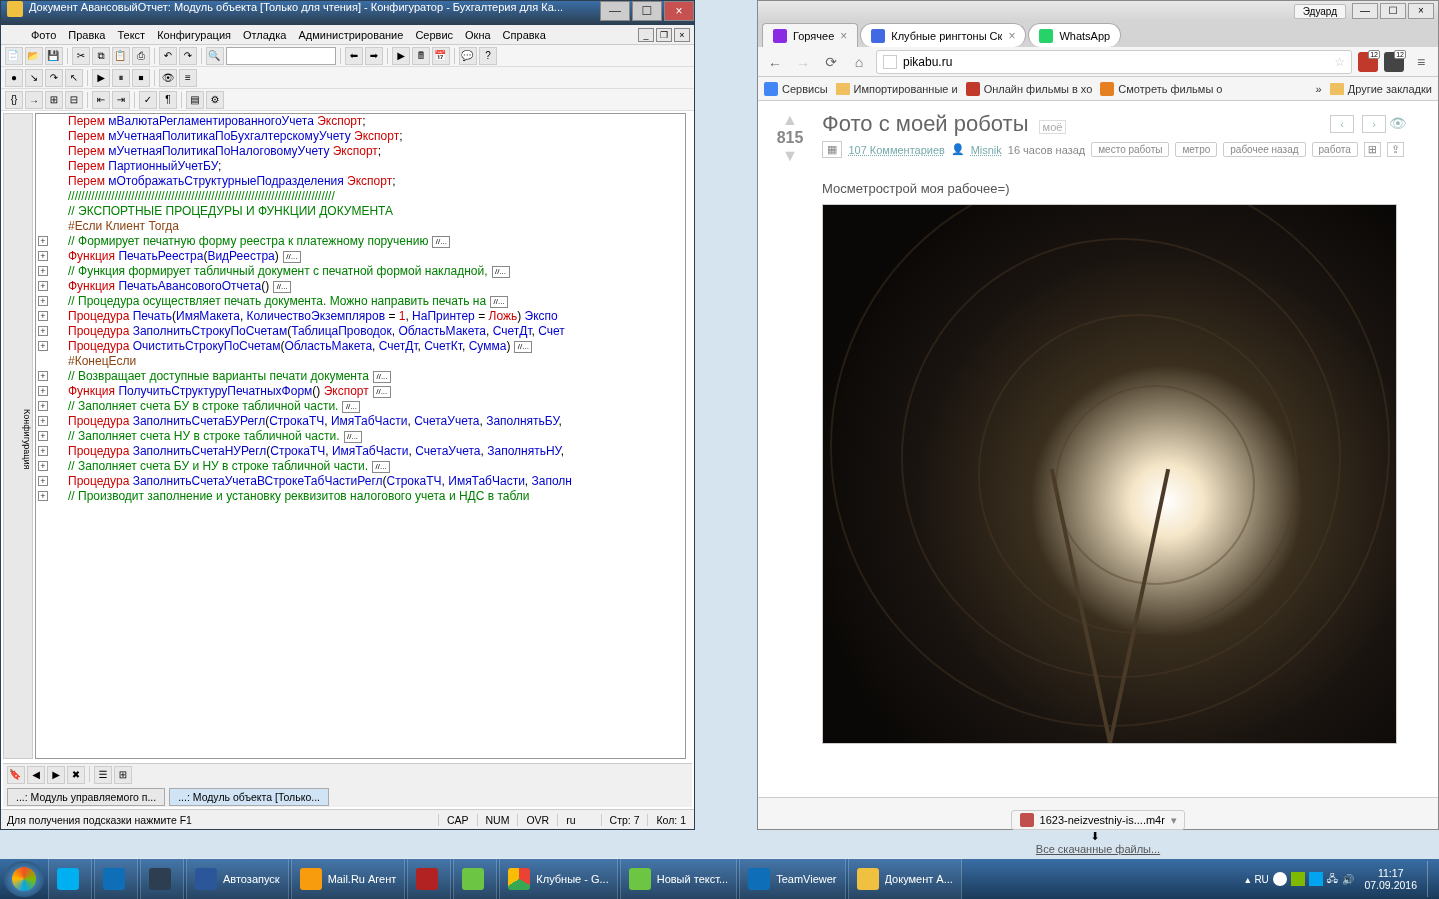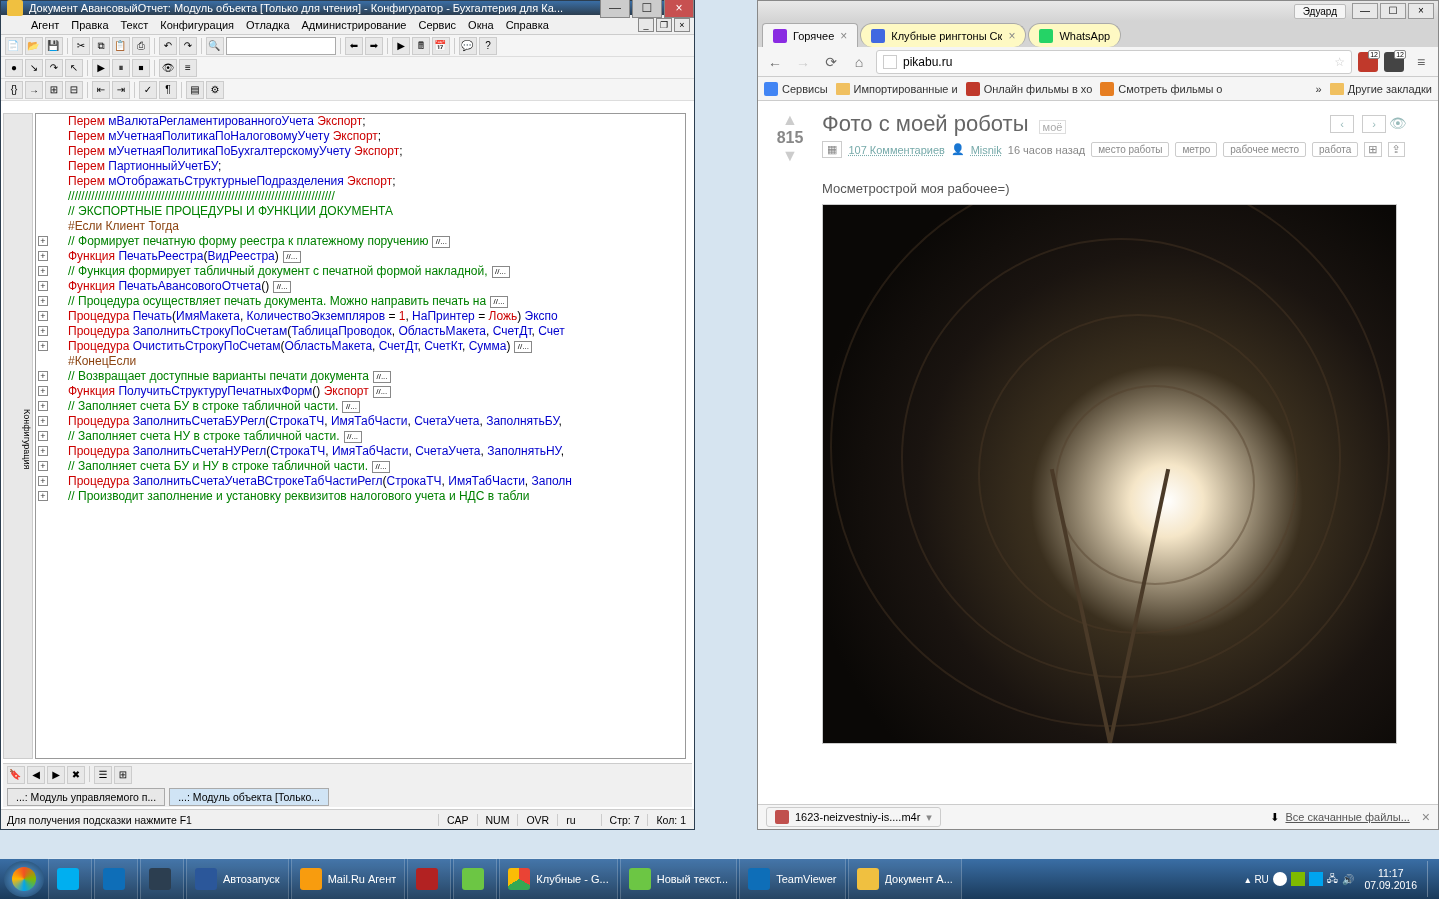--- a/index.html
+++ b/index.html
@@ -1,20 +1,20 @@
 <!DOCTYPE html>
 <html><head>
 <meta charset="utf-8">
 <style>
 * { margin: 0; padding: 0; box-sizing: border-box; font-family: "Segoe UI", Tahoma, sans-serif; }
 body { width: 1439px; height: 899px; background: #d6e4f0; overflow: hidden; position: relative; }
 
 
 .left-window { position: absolute; left: 0; top: 0; width: 695px; height: 830px; background: #fff; border: 1px solid #2c3e50; }
-.titlebar { height: 14px; background: linear-gradient(#3a6ea5, #2c3e50); color: #fff; display: flex; align-items: center; font-size: 11px; padding-left: 6px; }
+.titlebar { height: 24px; background: linear-gradient(#3a6ea5, #2c3e50); color: #fff; display: flex; font-size: 11px; padding-left: 6px; }
 .titlebar .icon-1c { width: 16px; height: 16px; background: #f0c040; border-radius: 2px; margin-right: 6px; }
 .titlebar .title { flex: 1; overflow: hidden; white-space: nowrap; }
 .titlebar .win-ctrls { display: flex; }
 .titlebar .win-ctrl { width: 30px; height: 20px; background: #ccc; margin-left: 2px; color: #333; text-align: center; font-size: 12px; line-height: 18px; border: 1px solid #888; }
 .titlebar .win-ctrl.close { background: #c75050; color: #fff; }
 
 .menubar { height: 20px; background: #f0f0f0; border-bottom: 1px solid #ccc; display: flex; align-items: center; font-size: 11px; padding-left: 4px; }
 .menubar .mi { padding: 2px 6px; cursor: default; }
 .menubar .spacer { flex: 1; }
 .menubar .mdi-ctrls { display: flex; margin-right: 4px; }
@@ -45,21 +45,21 @@
 .statusbar { position: absolute; left: 0; right: 0; bottom: 0; height: 20px; background: #f0f0f0; border-top: 1px solid #ccc; display: flex; align-items: center; font-size: 10.5px; padding-left: 6px; }
 .statusbar .cell { padding: 0 8px; border-left: 1px solid #ccc; }
 
 
 .right-window { position: absolute; right: 0; top: 0; width: 682px; height: 830px; background: #fff; border: 1px solid #888; }
 .chrome-titlebar { height: 20px; background: linear-gradient(#e8e8e8, #d4d4d4); display: flex; justify-content: flex-end; align-items: center; padding-right: 4px; }
 .chrome-user { font-size: 10px; padding: 1px 8px; background: #f5f5f5; border: 1px solid #bbb; border-radius: 2px; margin-right: 4px; }
 .chrome-winbtn { width: 26px; height: 16px; border: 1px solid #999; background: #e8e8e8; margin-left: 2px; font-size: 10px; text-align: center; line-height: 14px; }
 .chrome-tabs { height: 26px; background: #d4d4d4; display: flex; align-items: flex-end; padding-left: 4px; }
 .chrome-tab { height: 24px; padding: 0 10px; background: #f5f5f5; border: 1px solid #aaa; border-bottom: none; border-radius: 4px 4px 0 0; display: flex; align-items: center; font-size: 11px; gap: 6px; margin-right: 2px; max-width: 170px; }
-.chrome-tab.inactive { background: #fef9c3; border-radius: 12px; }
+.chrome-tab.inactive { background: #ffffff; border-radius: 12px; }
 .chrome-tab .favicon { width: 14px; height: 14px; border-radius: 2px; flex-shrink: 0; }
 .chrome-tab .tab-label { overflow: hidden; white-space: nowrap; text-overflow: ellipsis; }
 .chrome-tab .tab-close { font-size: 12px; color: #888; flex-shrink: 0; }
 .fav-pikabu { background: #8a2be2; }
 .fav-ring { background: #4169e1; }
 .fav-whatsapp { background: #25d366; }
 
 .addr-bar { height: 30px; background: #f5f5f5; border-bottom: 1px solid #ccc; display: flex; align-items: center; padding: 0 6px; gap: 6px; }
 .nav-btn { width: 22px; height: 22px; text-align: center; font-size: 14px; color: #666; line-height: 22px; }
 .url-box { flex: 1; height: 24px; border: 1px solid #ccc; border-radius: 3px; background: #fff; display: flex; align-items: center; padding: 0 6px; font-size: 12px; }
@@ -93,21 +93,21 @@
 .post-image { width: 575px; height: 540px; background: radial-gradient(circle at 60% 55%, #fff 0%, #f5e6c8 8%, #3a2f1e 30%, #1a1410 55%, #0a0806 80%); border: 1px solid #ccc; position: relative; overflow: hidden; }
 .tunnel-ring { position: absolute; border: 2px solid rgba(80,60,40,0.4); border-radius: 50%; }
 .r1 { width: 560px; height: 560px; left: 50%; top: 45%; transform: translate(-50%, -50%); }
 .r2 { width: 440px; height: 440px; left: 52%; top: 47%; transform: translate(-50%, -50%); }
 .r3 { width: 320px; height: 320px; left: 55%; top: 50%; transform: translate(-50%, -50%); }
 .r4 { width: 200px; height: 200px; left: 58%; top: 52%; transform: translate(-50%, -50%); }
 .rail { position: absolute; bottom: 0; left: 50%; width: 4px; height: 280px; background: #4a3a28; transform-origin: bottom; }
 .rail.l { transform: translateX(-50%) rotate(-12deg); }
 .rail.r { transform: translateX(-50%) rotate(12deg); }
 
-.downloads-bar { position: absolute; left: 0; right: 0; bottom: 0; height: 25px; background: #f5f5f5; border-top: 1px solid #ccc; display: flex; align-items: center; padding: 0 8px; font-size: 11px; }
+.downloads-bar { position: absolute; left: 0; right: 0; bottom: 0; height: 32px; background: #f5f5f5; border-top: 1px solid #ccc; display: flex; align-items: center; padding: 12px 8px; font-size: 11px; flex-direction: column; }
 .dl-item { display: flex; align-items: center; gap: 6px; border: 1px solid #ccc; padding: 2px 8px; border-radius: 3px; }
 .dl-icon { width: 14px; height: 14px; background: #c0504d; border-radius: 2px; }
 .dl-spacer { flex: 1; }
 .dl-link { text-decoration: underline; color: #555; }
 
 
 .taskbar { position: absolute; left: 0; right: 0; bottom: 0; height: 40px; background: linear-gradient(#3a6ea5, #1a3a5a); display: flex; align-items: center; padding-left: 4px; }
 .start-btn { width: 40px; height: 36px; border-radius: 50%; background: radial-gradient(#5fa8e8, #1a3a5a); margin-right: 4px; display: flex; align-items: center; justify-content: center; }
 .start-orb { width: 24px; height: 24px; border-radius: 50%; background: conic-gradient(#f25022, #7fba00, #00a4ef, #ffb900, #f25022); }
 .tb-item { height: 43px; min-width: 48px; border: 1px solid rgba(255,255,255,0.2); background: rgba(255,255,255,0.06); margin-right: 2px; display: flex; align-items: center; padding: 0 8px; gap: 6px; color: #fff; font-size: 11px; }
@@ -127,21 +127,21 @@
     <div class="icon-1c"></div>
     <div class="title">Документ АвансовыйОтчет: Модуль объекта [Только для чтения] - Конфигуратор - Бухгалтерия для Ка...</div>
     <div class="win-ctrls">
       <div class="win-ctrl">—</div>
       <div class="win-ctrl">☐</div>
       <div class="win-ctrl close">×</div>
     </div>
   </div>
   <div class="menubar">
     <span class="icon-1c" style="width:14px;height:14px;margin-right:6px;"></span>
-    <span class="mi">Агент</span>
+    <span class="mi">Фото</span>
     <span class="mi">Правка</span>
     <span class="mi">Текст</span>
     <span class="mi">Конфигурация</span>
     <span class="mi">Отладка</span>
     <span class="mi">Администрирование</span>
     <span class="mi">Сервис</span>
     <span class="mi">Окна</span>
     <span class="mi">Справка</span>
     <div class="spacer"></div>
     <div class="mdi-ctrls">
@@ -205,22 +205,22 @@
     <div class="tb-btn">▤</div>
     <div class="tb-btn">⚙</div>
   </div>
 
   <div class="left-sidebar">Конфигурация</div>
 
   <div class="code-area" id="code-area">
       <div class="code-line" style="padding-left: 18px;"><span></span></div>
       <div class="code-line" style="padding-left: 32px;"><span><span class="c-red">Перем</span> <span class="c-blue">мВалютаРегламентированногоУчета</span> <span class="c-red">Экспорт</span><span class="c-black">;</span></span></div>
       <div class="code-line" style="padding-left: 18px;"><span></span></div>
+      <div class="code-line" style="padding-left: 32px;"><span><span class="c-red">Перем</span> <span class="c-blue">мУчетнаяПолитикаПоБухгалтерскомуУчету</span> <span class="c-red">Экспорт</span><span class="c-black">;</span></span></div>
       <div class="code-line" style="padding-left: 32px;"><span><span class="c-red">Перем</span> <span class="c-blue">мУчетнаяПолитикаПоНалоговомуУчету</span> <span class="c-red">Экспорт</span><span class="c-black">;</span></span></div>
-      <div class="code-line" style="padding-left: 32px;"><span><span class="c-red">Перем</span> <span class="c-blue">мУчетнаяПолитикаПоБухгалтерскомуУчету</span> <span class="c-red">Экспорт</span><span class="c-black">;</span></span></div>
       <div class="code-line" style="padding-left: 18px;"><span></span></div>
       <div class="code-line" style="padding-left: 32px;"><span><span class="c-red">Перем</span> <span class="c-blue">ПартионныйУчетБУ</span><span class="c-black">;</span></span></div>
       <div class="code-line" style="padding-left: 18px;"><span></span></div>
       <div class="code-line" style="padding-left: 32px;"><span><span class="c-red">Перем</span> <span class="c-blue">мОтображатьСтруктурныеПодразделения</span> <span class="c-red">Экспорт</span><span class="c-black">;</span></span></div>
       <div class="code-line" style="padding-left: 18px;"><span></span></div>
       <div class="code-line" style="padding-left: 32px;"><span><span class="c-green">////////////////////////////////////////////////////////////////////////////////</span></span></div>
       <div class="code-line" style="padding-left: 32px;"><span><span class="c-green">// ЭКСПОРТНЫЕ ПРОЦЕДУРЫ И ФУНКЦИИ ДОКУМЕНТА</span></span></div>
       <div class="code-line" style="padding-left: 18px;"><span></span></div>
       <div class="code-line" style="padding-left: 32px;"><span><span class="c-brown">#Если Клиент Тогда</span></span></div>
       <div class="code-line" style="padding-left: 32px; position: relative;"><span class="expand-box" style="left: 2px; position: absolute; top: 2px;">+</span><span><span class="c-green">// Формирует печатную форму реестра к платежному поручению</span></span><span class="fold-box" style="margin-left: 4px;">//...</span></div>
@@ -372,21 +372,21 @@
           <div class="post-hide">👁</div>
         </div>
         <div class="post-meta">
           <span style="border:1px solid #ccc;padding:1px 4px;">▦</span>
           <a>107 Комментариев</a>
           <span>👤</span>
           <a>Misnik</a>
           <span>16 часов назад</span>
           <span class="tag">место работы</span>
           <span class="tag">метро</span>
-          <span class="tag">рабочее место</span>
+          <span class="tag">рабочее назад</span>
           <span class="tag">работа</span>
           <span style="border:1px solid #ccc;padding:0 3px;">⊞</span>
           <span style="border:1px solid #ccc;padding:0 3px;">⇪</span>
         </div>
       </div>
     </div>
     <div class="post-body">
       <div class="post-text">Мосметрострой моя рабочее=)</div>
       <div class="post-image">
         <div class="tunnel-ring r1"></div>

